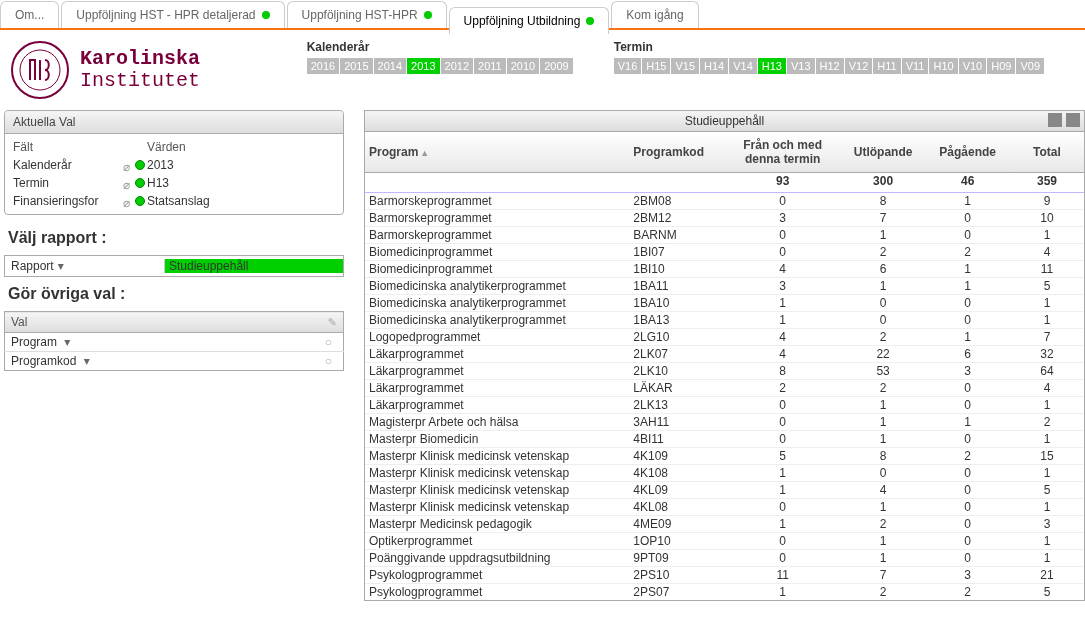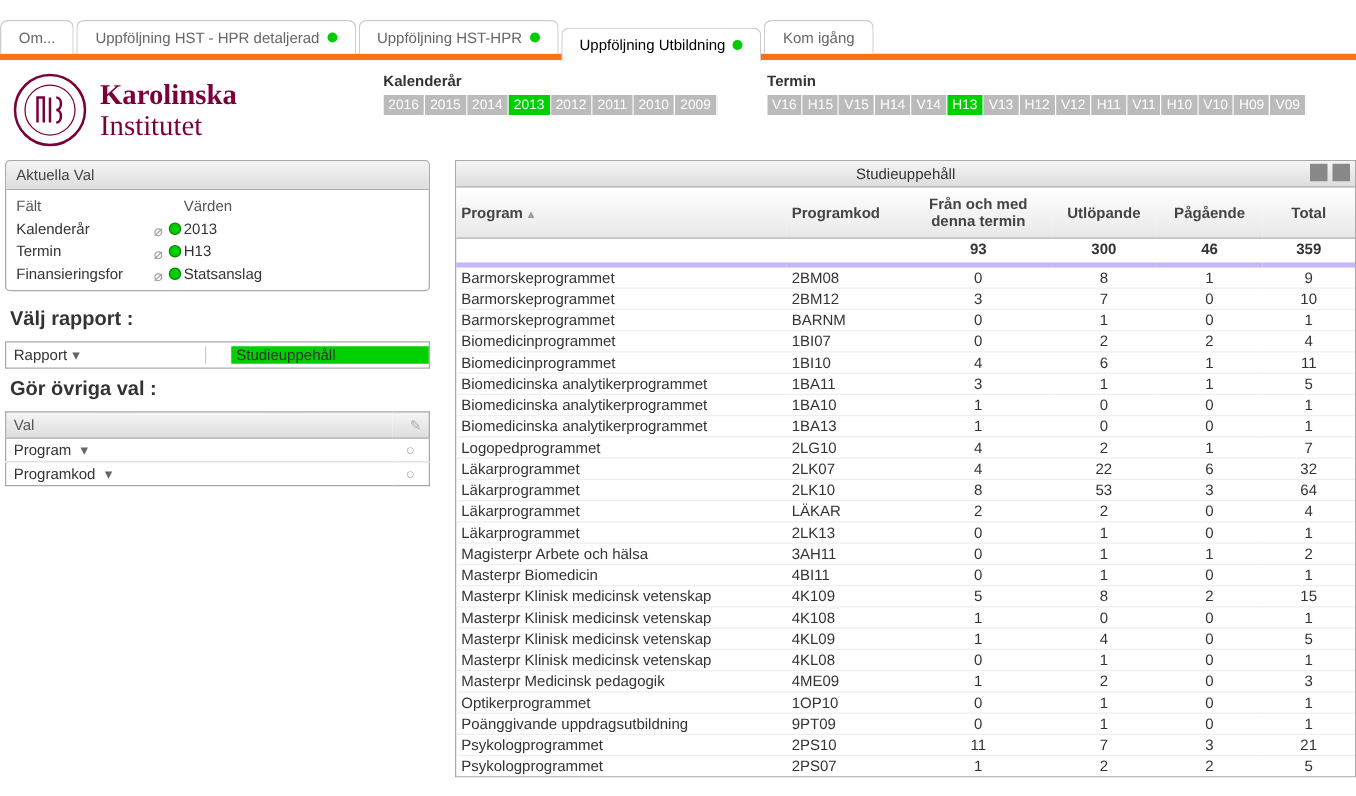--- a/index.html
+++ b/index.html
@@ -1,28 +1,28 @@
 <!DOCTYPE html>
 <html><head>
 <meta charset="utf-8">
 <style>
 * { box-sizing: border-box; margin: 0; padding: 0; }
 body { font-family: Arial, sans-serif; font-size: 12px; color: #333; background: #fff; width: 1085px; }
 
 
-.tabs { display: flex; border-bottom: 5px solid #f97316; padding-top: 16px; }
+.tabs { display: flex; border-bottom: 2px solid #f97316; padding-top: 1px; }
 .tab { padding: 6px 14px; border: 1px solid #ccc; border-bottom: none; border-radius: 6px 6px 0 0; margin-right: 2px; background: #fff; cursor: pointer; display: flex; align-items: center; gap: 6px; color: #666; }
 .tab.active { background: #fff; color: #000; font-weight: normal; position: relative; top: 6px; }
 .dot { width: 8px; height: 8px; border-radius: 50%; background: #0c0; display: inline-block; }
 
 
 .header { display: flex; padding: 10px 0 10px 10px; }
 .logo-area { width: 320px; display: flex; align-items: center; gap: 10px; }
 .logo-seal { width: 60px; height: 60px; }
-.logo-text { font-family: Liberation Serif, serif; color: #7a003c; font-size: 23px; line-height: 1.1; }
+.logo-text { font-family: Liberation Mono, monospace; color: #7a003c; font-size: 20px; line-height: 1.1; }
 .logo-text .b { font-weight: bold; }
 
 .filter-block { margin-right: 40px; }
 .filter-label { font-weight: bold; margin-bottom: 4px; }
 .year-bar { display: flex; }
 .year-btn { background: #bbb; color: #fff; border-right: 1px solid #fff; padding: 2px 4px; font-size: 11px; cursor: pointer; }
 .year-btn.sel { background: #00d000; }
 
 
 .main { display: flex; padding: 0 0 0 4px; gap: 20px; }
@@ -35,41 +35,41 @@
 .panel-body { padding: 4px 8px; min-height: 80px; }
 .kv-row { display: flex; align-items: center; height: 18px; }
 .kv-row .k { width: 110px; }
 .kv-row .ico { width: 24px; display:flex; gap:2px; }
 .kv-row .v { flex: 1; }
 .mini-ico { width:10px; height:10px; border-radius:50%; background:#0c0; display:inline-block; border:1px solid #080;}
 .mini-del { width:10px; height:10px; display:inline-block; color:#999; }
 
 .section-head { font-size: 16px; font-weight: bold; margin: 8px 0 8px 4px; }
 
-.rapport-row { display:flex; align-items:center; border:1px solid #aaa; height:22px;gap:20px; }
+.rapport-row { display:flex; align-items:center; border:1px solid #aaa; height:22px; }
 .rapport-row .lbl { width:160px; padding-left:6px; border-right:1px solid #ccc; }
 .rapport-row .sel { flex:1; background:#00d000; padding-left:4px; }
 .dd-arrow { color:#666; padding:0 4px; }
 
 .val-table { width:100%; border:1px solid #aaa; border-collapse:collapse; }
 .val-table th { background:linear-gradient(#f5f5f5,#ddd); padding:3px 6px; text-align:left; font-weight:normal; color:#555; border-bottom:1px solid #aaa;}
 .val-table td { border-top:1px solid #ddd; padding:2px 6px; }
 .pencil { color:#aaa; font-size:11px; }
 
 
 .data-wrap { border:1px solid #aaa; }
 .data-title { background:linear-gradient(#f5f5f5,#ddd); text-align:center; padding:3px; border-bottom:1px solid #aaa; position:relative;}
 .data-title .tools { position:absolute; right:4px; top:2px; display:flex; gap:4px;}
 .tool-ico { width:14px; height:14px; background:#888; display:inline-block; }
 table.data { width:100%; border-collapse:collapse; font-size:12px; }
 table.data th { background:linear-gradient(#fff,#e8e8e8); border-bottom:1px solid #aaa; padding:6px 4px; text-align:left; font-weight:bold; color:#444; vertical-align:middle; }
 table.data th.num, table.data td.num { text-align:center; }
 table.data th .sort { font-size:9px; color:#999; margin-left:2px;}
 table.data td { border-top:1px solid #eee; padding:1px 4px; color:#333; }
-tr.totals td { font-weight:bold; border-bottom:4px solid #c4b5fd; padding-bottom:4px; }
+tr.totals td { font-weight:bold; border-bottom:1px solid #c4b5fd; padding-bottom:4px; }
 </style>
 </head>
 <body>
 
 <div class="tabs" id="tabs">
     <div class="tab">Om...</div>
     <div class="tab">Uppföljning HST - HPR detaljerad<span class="dot"></span></div>
     <div class="tab">Uppföljning HST-HPR<span class="dot"></span></div>
     <div class="tab active">Uppföljning Utbildning<span class="dot"></span></div>
     <div class="tab">Kom igång</div>

